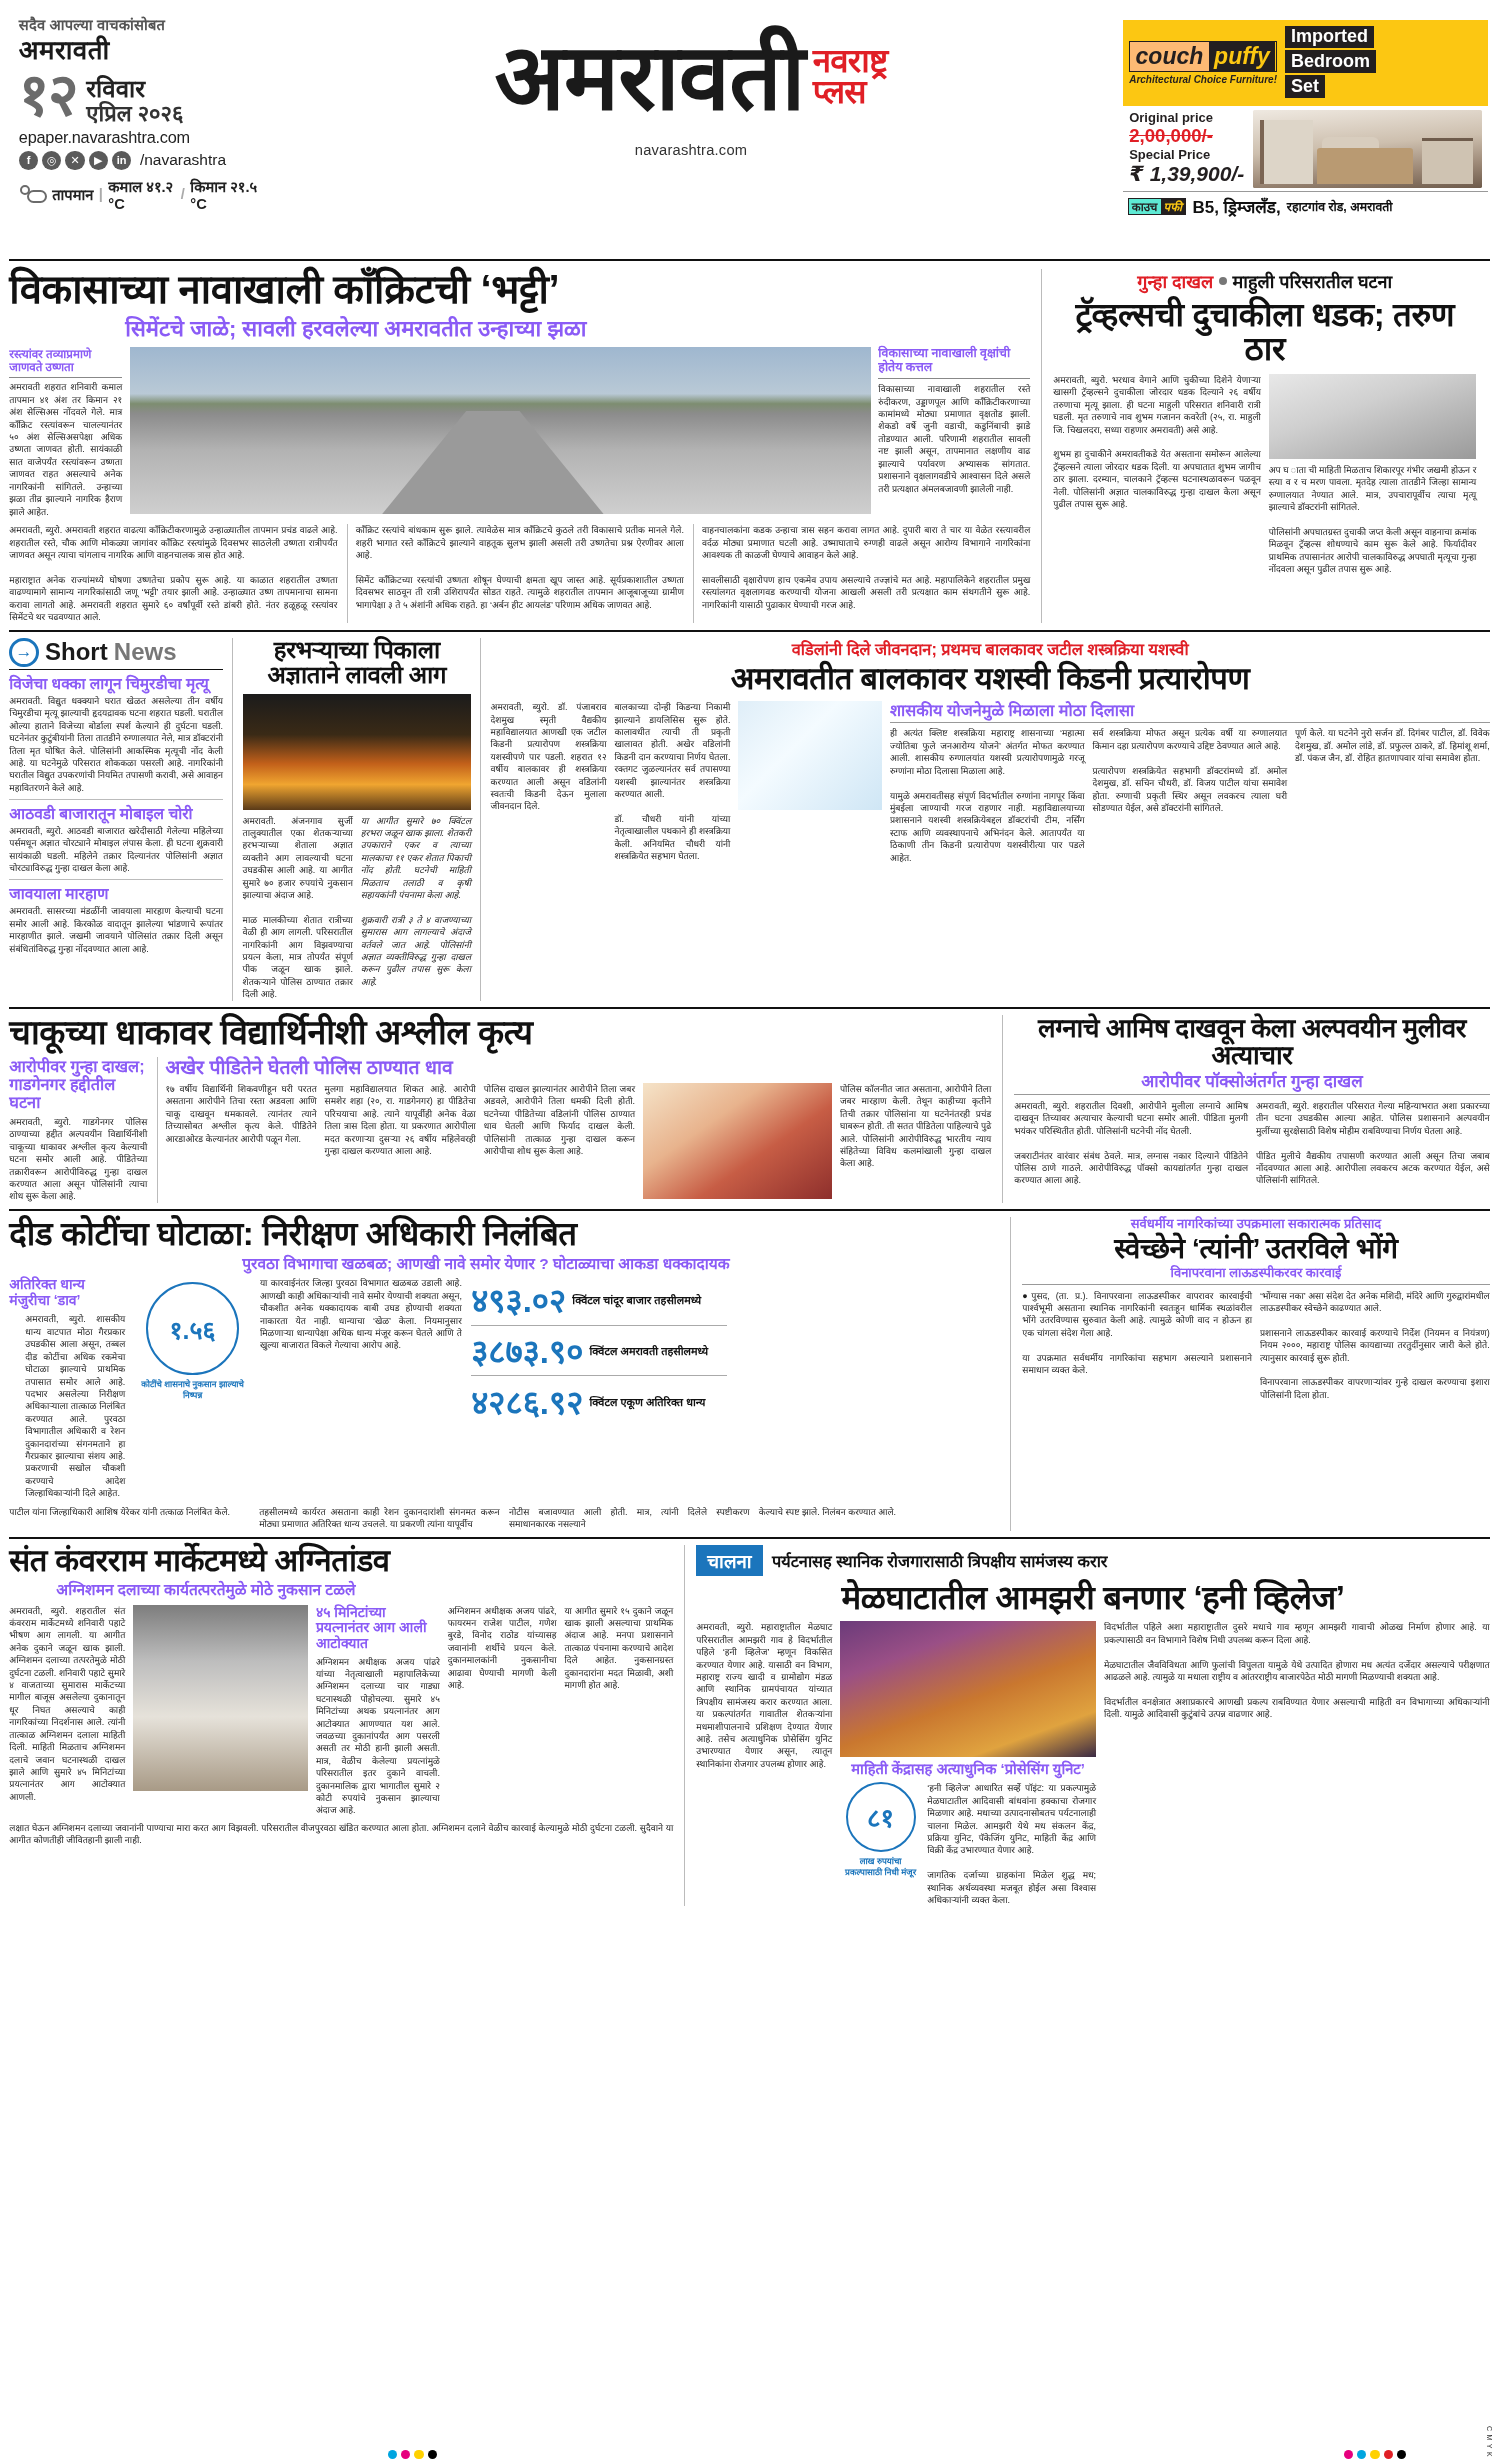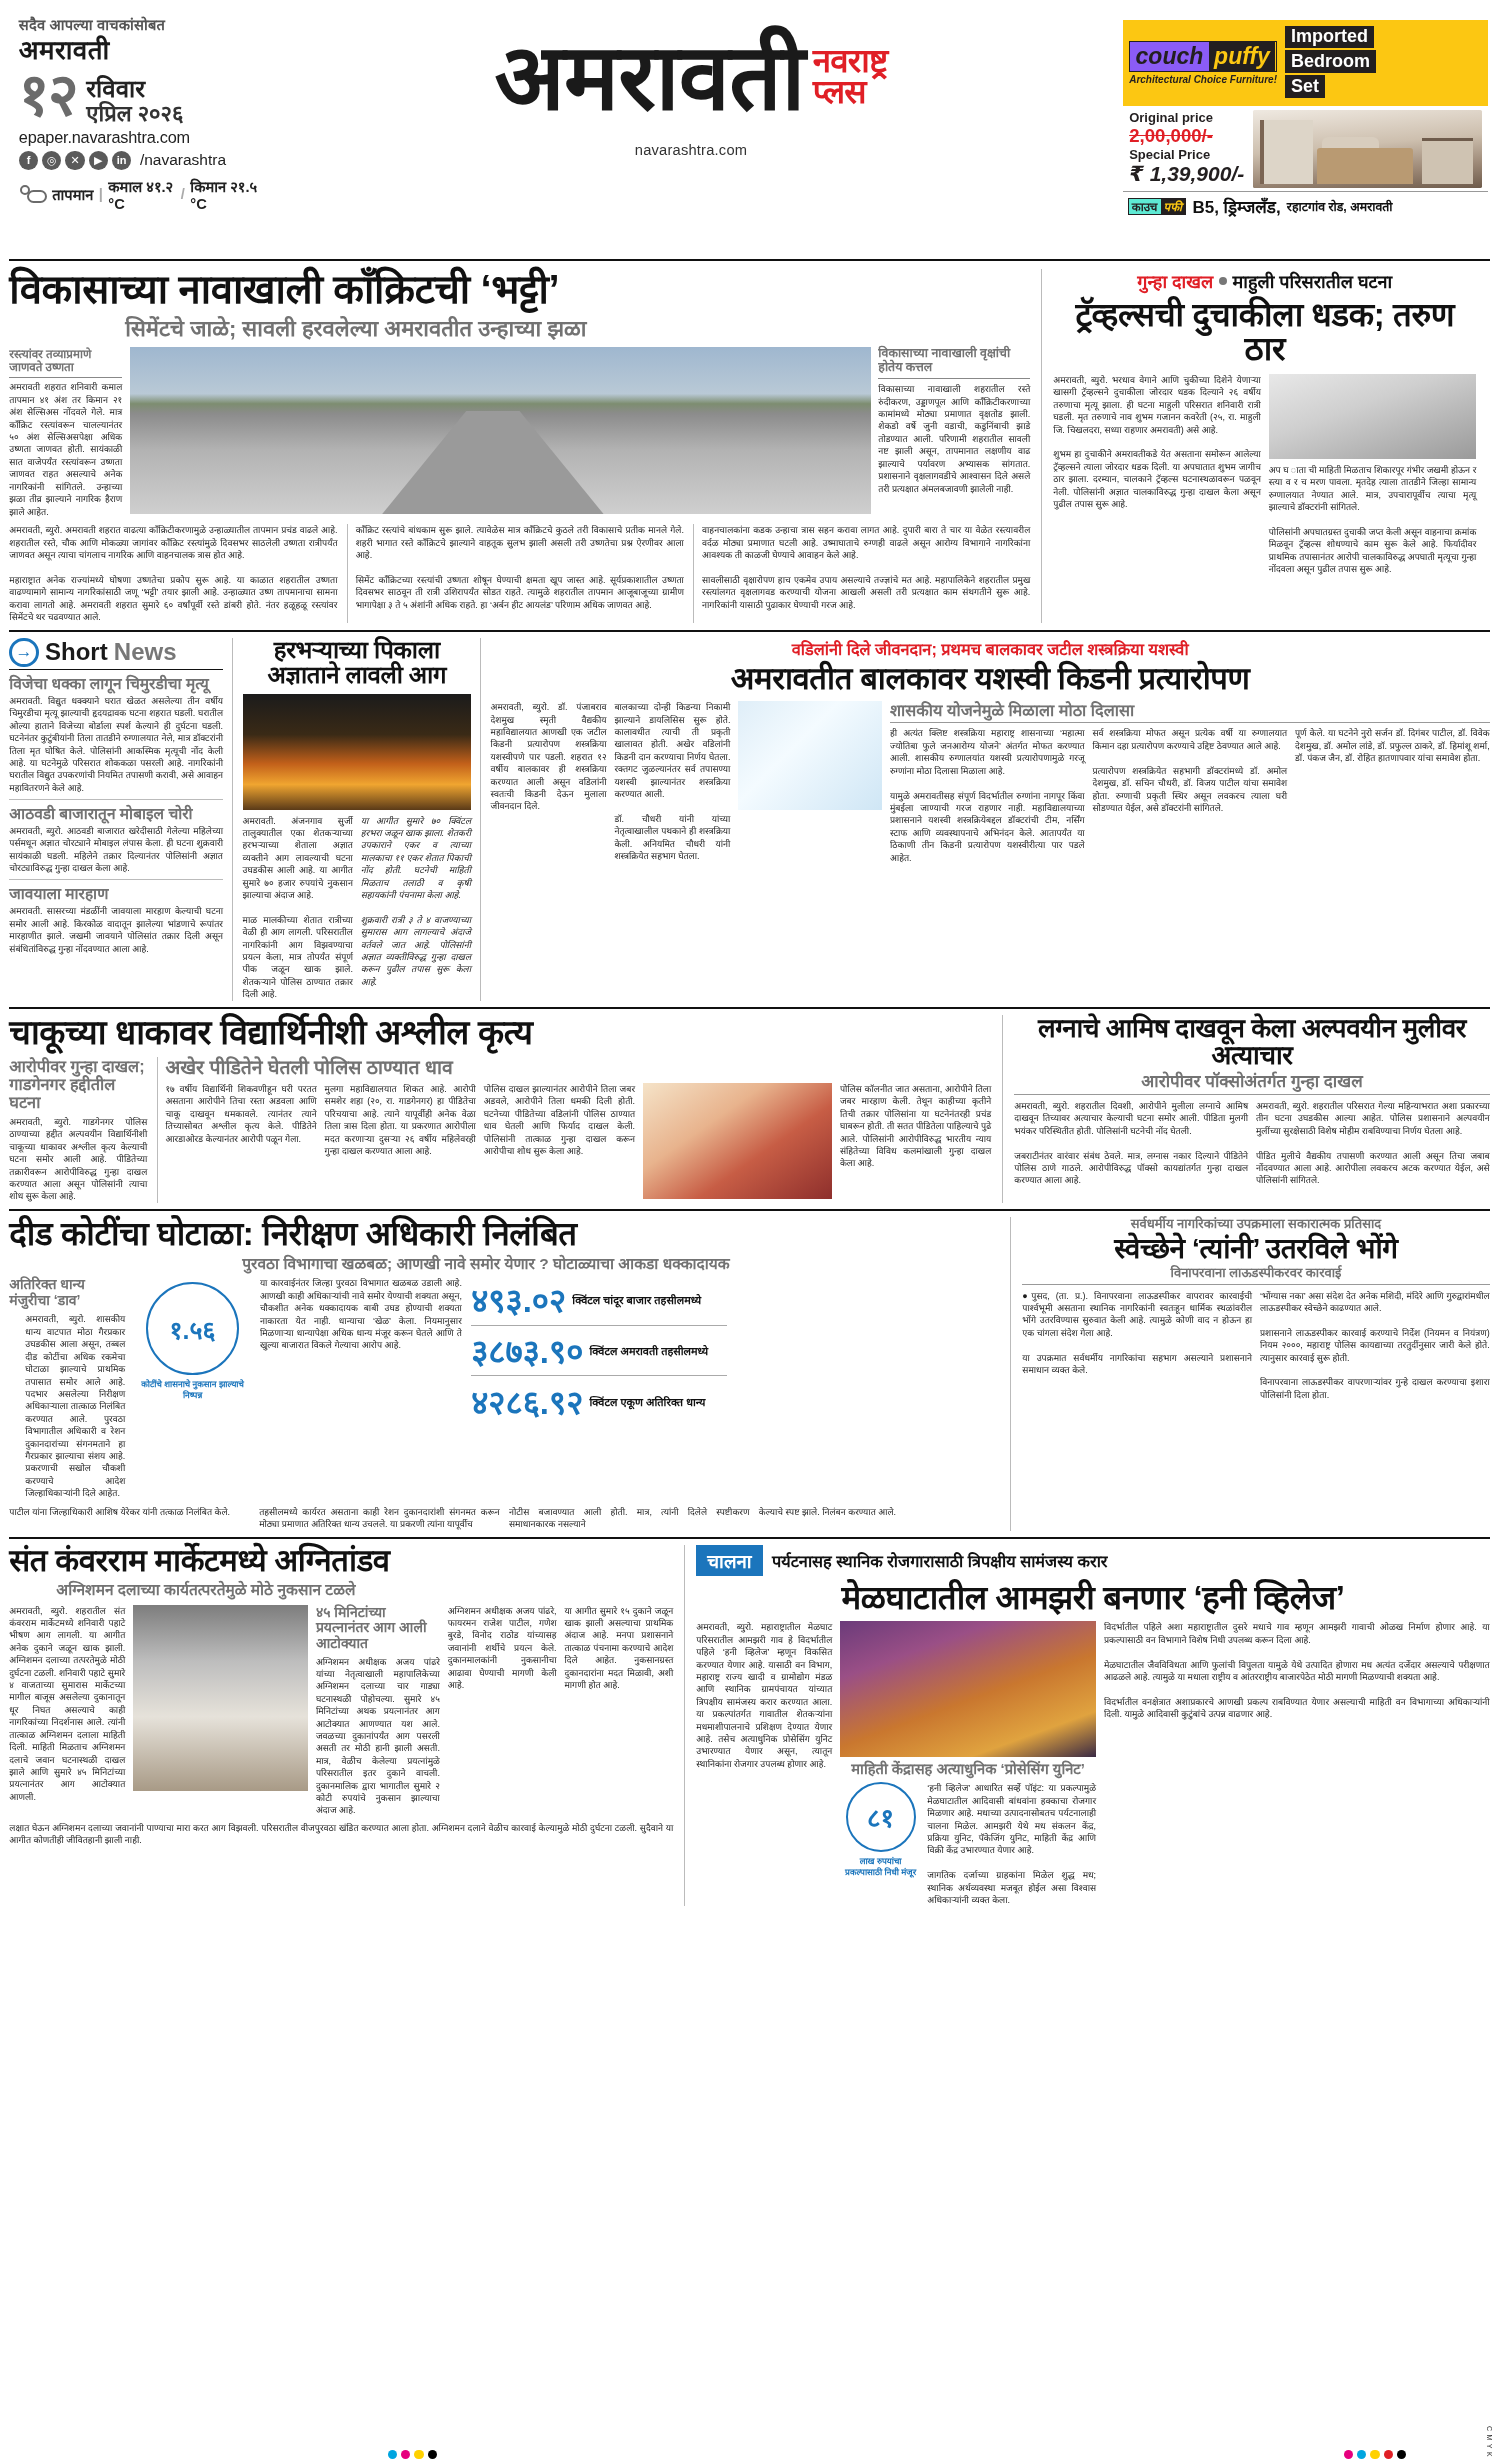--- a/index.html
+++ b/index.html
@@ -36,21 +36,21 @@
   .mast-center { flex: 1; position: relative; text-align: center; padding-top: 17px; }
   .logo-main { font-size: 92px; font-weight: 900; color: #1a1a1a; letter-spacing: -0.8px; line-height: 1; display: inline-block; }
   .logo-side { display: inline-block; vertical-align: top; margin-left: 4.7px; text-align: left; padding-top: 14px; }
   .logo-nava { font-size: 33px; font-weight: 900; color: #e01f26; line-height: .95; letter-spacing: -0.8px; }
   .logo-plus { font-size: 33px; font-weight: 900; color: #e01f26; line-height: .95; letter-spacing: -0.8px; }
   .site-url { font-size: 14.7px; color: #333; margin-top: 18.6px; letter-spacing: 0.2px; }
 
   .mast-ad { width: 365px; flex: 0 0 365px; padding-top: 6.2px; }
   .ad-band { background: #fcc712; display: flex; align-items: center; padding: 5.4px 6.2px; }
   .cp-logo { display: flex; border: 1.6px solid #231f20; }
-  .cp-a { background: #8b5cf6; color: #231f20; font-size: 23px; font-weight: 800; padding: 0.8px 5.4px; font-style: italic; }
+  .cp-a { background: #fdba74; color: #231f20; font-size: 23px; font-weight: 800; padding: 0.8px 5.4px; font-style: italic; }
   .cp-b { background: #231f20; color: #fcc712; font-size: 23px; font-weight: 800; padding: 0.8px 5.4px; font-style: italic; }
   .cp-sub { font-size: 10px; font-weight: 700; color: #231f20; text-align: center; margin-top: 1.6px; font-style: italic;}
   .imp-tags { margin-left: 7.8px; }
   .imp-tag { background: #231f20; color: #fff; font-size: 18px; font-weight: 800; padding: 0.8px 6.2px; margin-bottom: 2.3px; display: inline-block; }
   .ad-body { display: flex; background: #fff; padding: 4.7px 6.2px 0 6.2px; position: relative; }
   .ad-prices { width: 124px; }
   .op-label { font-size: 13px; color: #231f20; font-weight: 600; }
   .op-price { font-size: 18.6px; color: #e01f26; font-weight: 800; text-decoration: line-through; }
   .sp-label { font-size: 13px; color: #231f20; font-weight: 700; }
   .sp-price { font-size: 21px; color: #231f20; font-weight: 800; font-style: italic; }
@@ -64,21 +64,21 @@
   .cpm-a { background: #5eead4; color: #231f20; font-size: 11.6px; font-weight: 800; padding: 0 3.1px; }
   .cpm-b { background: #231f20; color: #fcc712; font-size: 11.6px; font-weight: 800; padding: 0 3.1px; font-style: italic; }
   .ad-addr-b { font-size: 17px; font-weight: 800; color: #111; }
   .ad-addr-s { font-size: 12.4px; font-weight: 600; color: #111; }
 
   .rule-thick { border-top: 2.3px solid #111; margin: 3.1px 9.3px 0 9.3px; }
 
   
   .col-rule { border-left: 0.8px solid #bbb; }
   .hl1 { font-weight: 900; color: #111; line-height: 1.04; letter-spacing: -0.4px; }
-  .sub-hl { font-weight: 700; color: #737373; line-height: 1.12; }
+  .sub-hl { font-weight: 700; color: #8b5cf6; line-height: 1.12; }
   .body-txt { font-size: 9px; line-height: 1.38; text-align: justify; color: #1c1c1c; }
   .kicker-red { color: #e01f26; font-weight: 900; }
   .bullet { display: inline-block; width: 8.5px; height: 8.5px; border-radius: 50%; background: #777; vertical-align: middle; margin: 0 5.4px; }
 
   .photo { background: #cfcfcf; position: relative; overflow: hidden; }
   .ph-road { background: linear-gradient(180deg,#9fb7cf 0%,#b9c9d6 28%,#7d8d70 34%,#8c8c8c 40%,#b3b3b3 62%,#cfcfcf 100%); }
   .ph-road:after { content:""; position:absolute; left:34%; top:38%; width:30%; height:62%; background:#9a9a9a; clip-path: polygon(38% 0, 62% 0, 100% 100%, 0% 100%); }
   .ph-fire { background: linear-gradient(180deg,#1b1b1b 0%,#3a2a16 35%,#c2601a 60%,#f0a530 78%,#5a3a18 100%); }
   .ph-kidney { background: linear-gradient(135deg,#dfeef8 0%,#f4fbff 40%,#cfe6f5 100%); }
   .ph-crime { background: linear-gradient(145deg,#f5e3c8 0%,#e8b38d 35%,#c75d45 62%,#8e2f2c 100%); }

